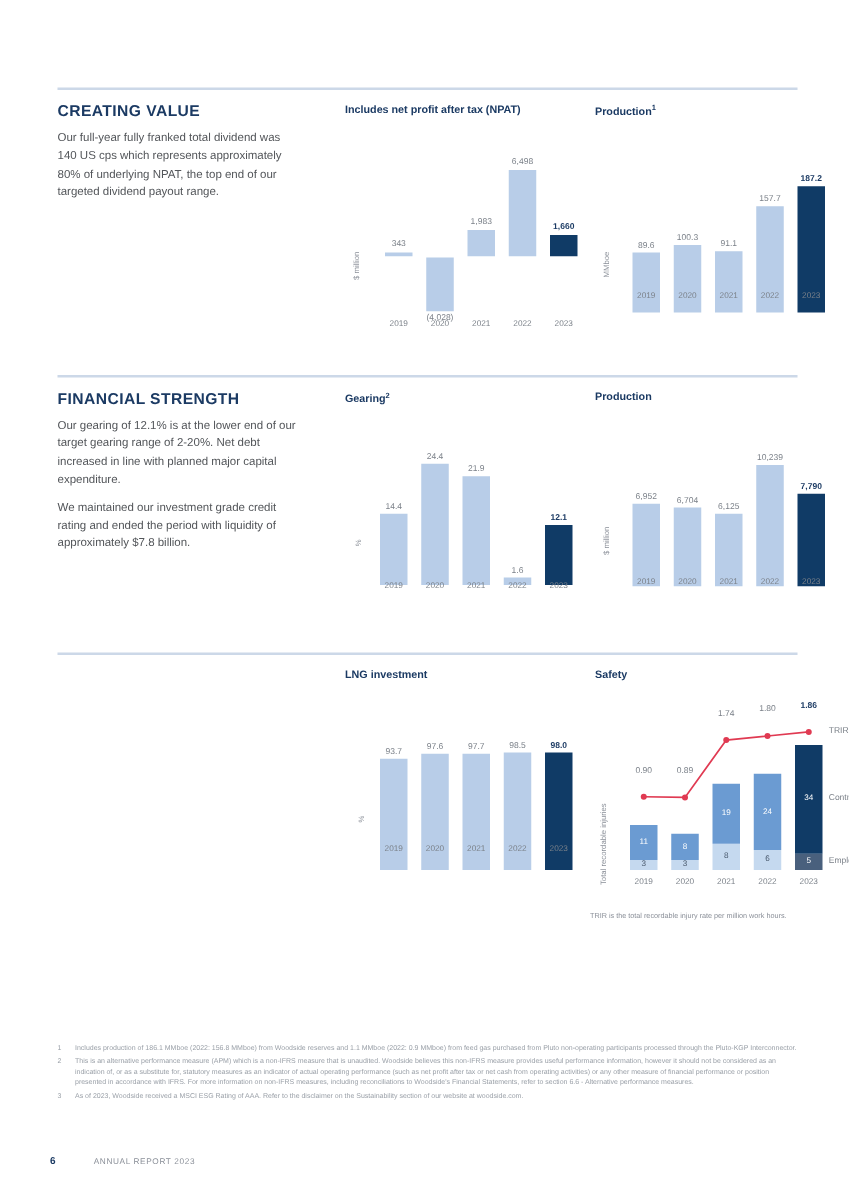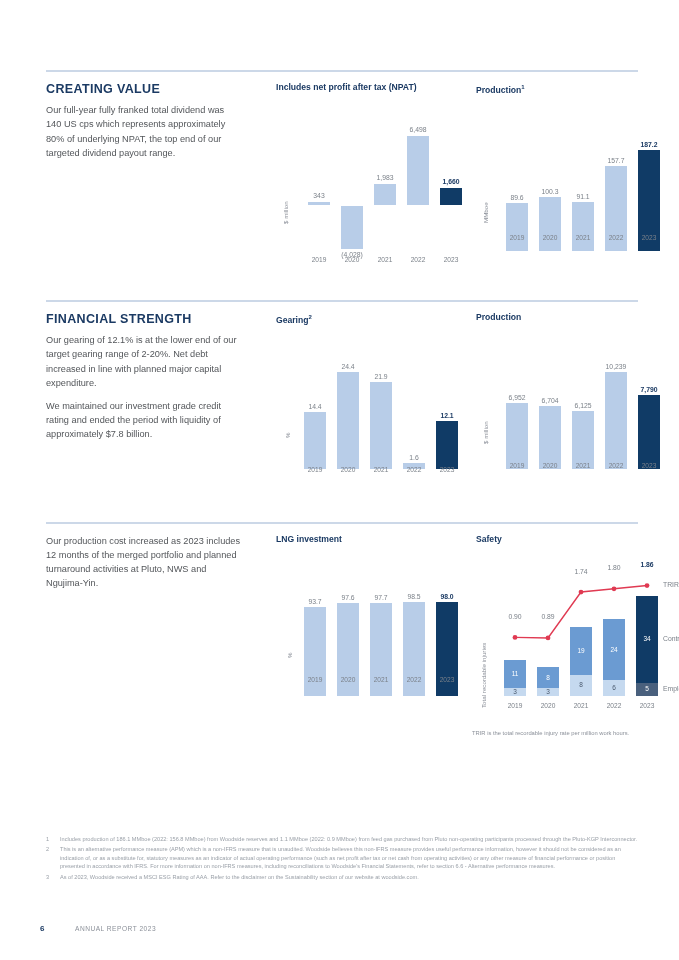--- a/index.html
+++ b/index.html
@@ -212,21 +212,20 @@
             <div class="xtick" style="left:154px; width:38px; top:136px;">2023</div>
           </div>
       </div>
     </div>
   </div>
 
   <div class="section" style="top:522px;">
     <div class="divider"></div>
     <div class="sec-body">
       <div class="col-text">
-        <p>Our production cost increased as 2023 includes 12 months of the merged portfolio and planned turnaround activities at Pluto, NWS and Ngujima-Yin.</p>
       </div>
 
       <div class="chart mid">
         <div class="chart-title">
           <span>LNG investment</span>
         </div>
         <div class="plot" id="plot-lng" style="height:175px;">
           <div class="yaxis-label" style="left:10px; top:110px;">%</div>
         <div class="bar" style="left:28px; width:22px; height:89.015px; bottom:27px; background:#b8cde8;"></div>
             <div class="bar-val" style="left:20px; width:38px; bottom:118.015px;">93.7</div>

